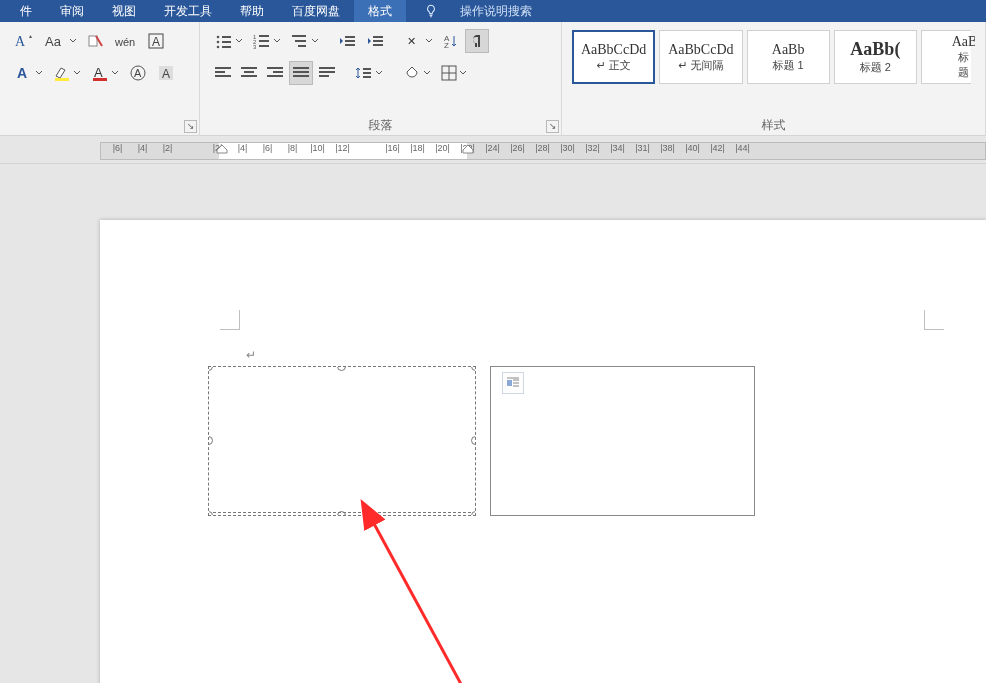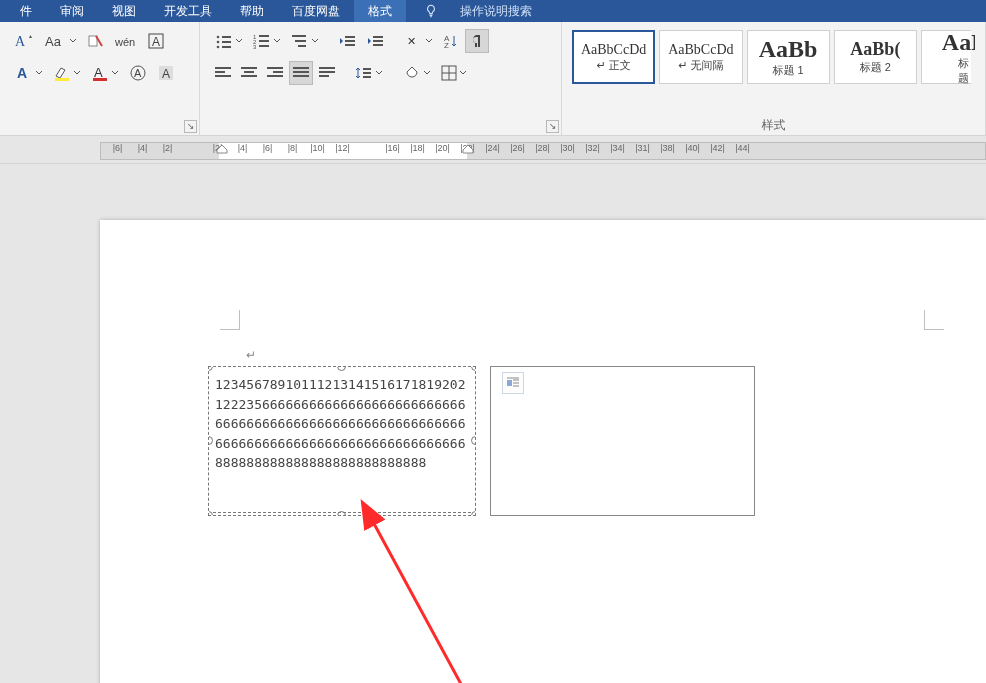--- a/index.html
+++ b/index.html
@@ -123,21 +123,21 @@
   }
   .style-tile.selected{
     border:1px solid #2a579a;
     box-shadow:inset 0 0 0 1px #2a579a;
   }
   .style-tile .prev{
     font-family:"Times New Roman", serif;
     font-size:14px;
     color:#333;
   }
-  .style-tile.big .prev{font-size:24px;font-weight:bold;}
+  .style-tile.big .prev{font-size:14px;font-weight:normal;}
   .style-tile.big2 .prev{font-size:18px;font-weight:bold;}
   .style-tile.clipped{width:50px;border-right:none;padding-left:36px;}
 
   .styles-row{display:flex;overflow:hidden;align-items:center;}
 
   
   .ruler-wrap{
     background:#e6e6e6;
     height:28px;
     position:relative;
@@ -520,20 +520,21 @@
         <svg width="16" height="16">
             <rect x="1" y="1" width="14" height="14" fill="none" stroke="#555"></rect>
             <line x1="1" y1="8" x2="15" y2="8" stroke="#555"></line>
             <line x1="8" y1="1" x2="8" y2="15" stroke="#555"></line>
           </svg>
         <svg class="dd-caret" viewBox="0 0 8 8">
             <path d="M1 2l3 3 3-3" fill="none" stroke="#555"></path>
           </svg>
       </span>
     </div>
+    <div class="grp-label">段落</div>
     <div class="dialog-launcher">↘</div>
   </div>
 
   <div class="ribbon-group g-styles">
     <div class="styles-row" id="styles-row">
         <div class="style-tile  selected">
           <div class="prev">AaBbCcDd</div>
           <div>↵ 正文</div>
         </div>
         <div class="style-tile ">
@@ -614,21 +615,20 @@
 
       <span class="handle" style="left:-5px;top:-5px;"></span>
       <span class="handle" style="left:50%;top:-5px;margin-left:-5px;"></span>
       <span class="handle" style="right:-5px;top:-5px;"></span>
       <span class="handle" style="left:-5px;top:50%;margin-top:-5px;"></span>
       <span class="handle" style="right:-5px;top:50%;margin-top:-5px;"></span>
       <span class="handle" style="left:-5px;bottom:-5px;"></span>
       <span class="handle" style="left:50%;bottom:-5px;margin-left:-5px;"></span>
       <span class="handle" style="right:-5px;bottom:-5px;"></span>
 
-      <div style="word-break:break-all;">12345678910111213141516171819202122235666666666666666666666666666666666666666666666666666666666666666666666666666666666666666666888888888888888888888888888</div>
       <div class="overflow-dots"></div>
     </div>
 
     <div class="textbox2"></div>
 
     <div class="layout-opts">
       <svg width="16" height="16">
           <rect x="2" y="5" width="5" height="6" fill="#8aa9d6"></rect>
           <path d="M8 5h6M8 8h6M8 11h6" stroke="#888"></path>
           <path d="M2 3h12" stroke="#888"></path>

